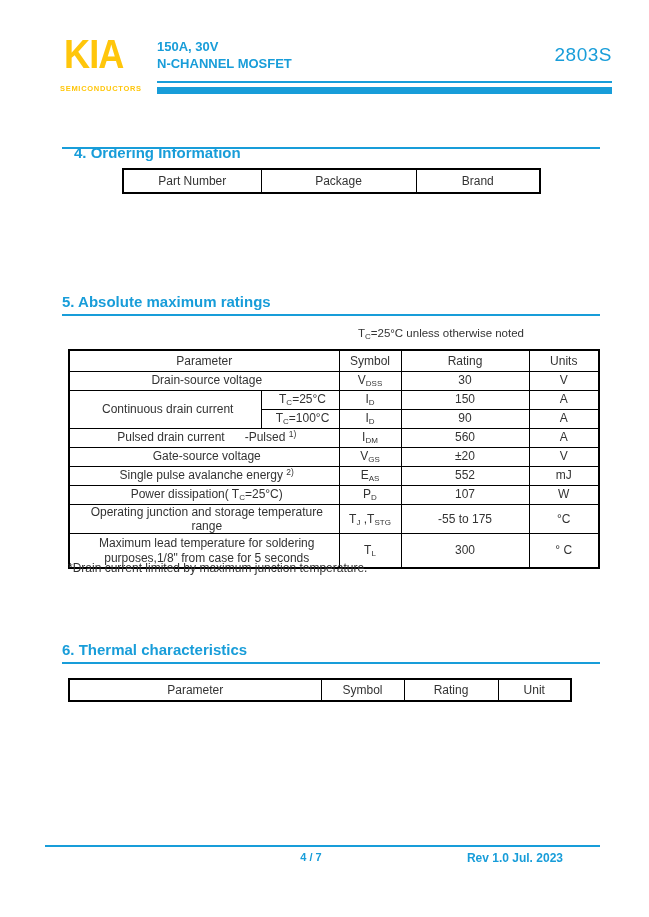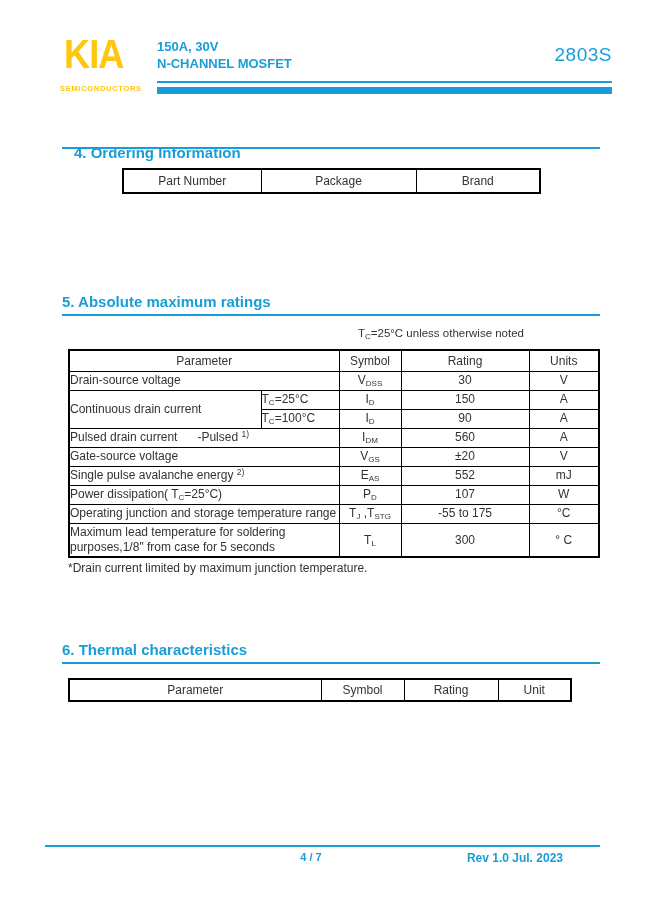--- a/index.html
+++ b/index.html
@@ -60,21 +60,22 @@
   }
   td,th{
     border:1.5px solid #000;
     font-weight:normal;
     text-align:center;
     vertical-align:middle;
     padding:0;
     line-height:1.2;
   }
   td.param{
-    text-align:left;
+    text-align:center;
+    padding-left:5px;
     white-space:pre-wrap;
   }
   sub{font-size:8px;line-height:0;vertical-align:baseline;position:relative;top:2px;}
   sup{font-size:8.5px;line-height:0;vertical-align:baseline;position:relative;top:-4px;}
 
   .tbl-order{left:122px;top:168px;border-radius:13px;}
   .tbl-order tr.hd{height:24px;}
   .tbl-order tr.dt{height:23px;}
 
   .amr-note{

